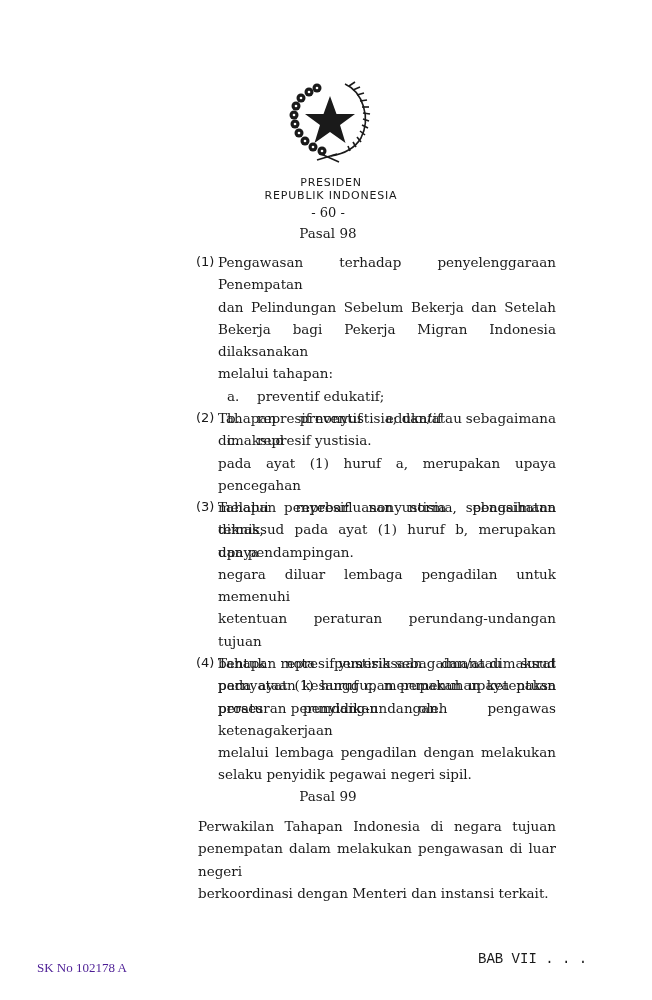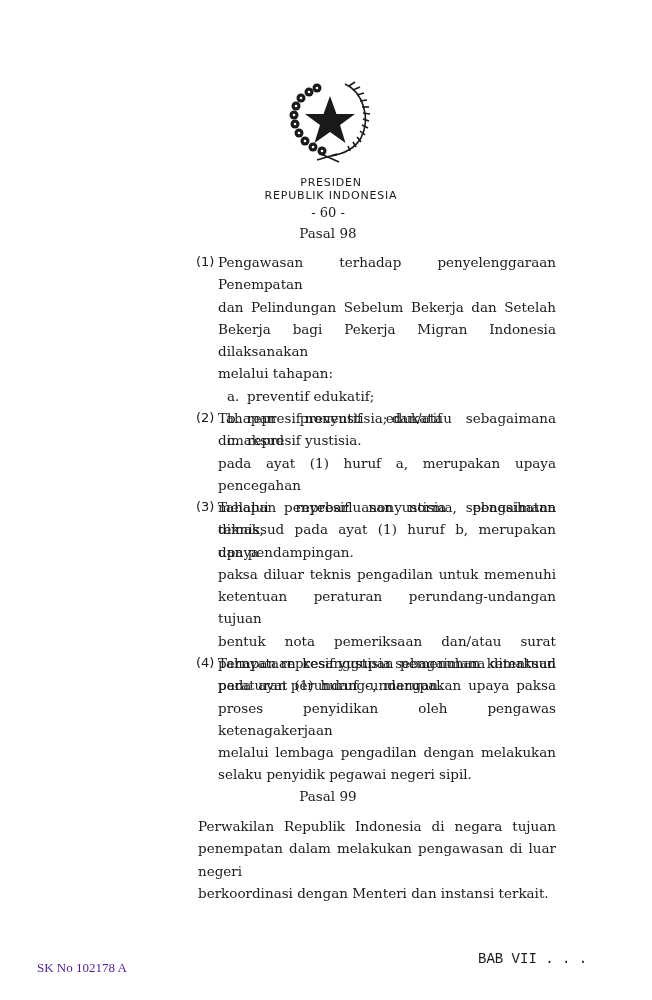--- a/index.html
+++ b/index.html
@@ -12,21 +12,21 @@
   .hdr2 { top: 189px; }
   .pagenum { position: absolute; top: 205px; left: 0; width: 656px; text-align: center; font-size: 13px; }
   .pasal { position: absolute; left: 0; width: 656px; text-align: center; font-size: 13.5px; }
   .p98 { top: 225px; }
   .p99 { top: 788px; }
   .ayat { position: absolute; left: 196px; width: 360px; font-size: 13.5px; line-height: 22.3px; }
   .ayat .num { position: absolute; left: 0; top: 0; font-family: "DejaVu Sans", "Liberation Sans", sans-serif; font-size: 13px; }
   .ayat .txt { margin-left: 22px; text-align: justify; text-align-last: left; }
   .item { position: relative; margin-left: 31px; height: 22.3px; }
   .item .letter { position: absolute; left: 0; }
-  .item .itxt { position: absolute; left: 20px; white-space: nowrap; }
+  .item .itxt { position: absolute; left: 30px; white-space: nowrap; }
   .a1 { top: 251px; }
   .a2 { top: 407px; }
   .a3 { top: 496px; }
   .a4 { top: 652px; }
   .para99 { position: absolute; left: 198px; top: 815px; width: 358px; font-size: 13.5px; line-height: 22.3px; text-align: justify; text-align-last: left; }
   .line { display: block; text-align: justify; text-align-last: justify; }
   .line.last { text-align-last: left; }
   .footer-next { position: absolute; left: 478px; top: 951px; font-family: Liberation Mono, monospace; font-size: 14px; }
   .sk { position: absolute; left: 37px; top: 960px; font-family: "Liberation Serif", serif; font-size: 13px; color: #4c1d95; }
 </style>
@@ -117,21 +117,21 @@
     <span class="line">melalui penyebarluasan norma, penasihatan teknis,</span>
     <span class="line last">dan pendampingan.</span>
   </div>
 </div>
 
 <div class="ayat a3">
   <span class="num">(3)</span>
   <div class="txt">
     <span class="line">Tahapan represif nonyustisia sebagaimana</span>
     <span class="line">dimaksud pada ayat (1) huruf b, merupakan upaya</span>
-    <span class="line">paksa diluar teknis pengadilan untuk memenuhi</span>
+    <span class="line">negara diluar lembaga pengadilan untuk memenuhi</span>
     <span class="line">ketentuan peraturan perundang-undangan tujuan</span>
     <span class="line">bentuk nota pemeriksaan dan/atau surat</span>
     <span class="line">pernyataan kesanggupan pemenuhan ketentuan</span>
     <span class="line last">peraturan perundang-undangan.</span>
   </div>
 </div>
 
 <div class="ayat a4">
   <span class="num">(4)</span>
   <div class="txt">
@@ -139,19 +139,19 @@
     <span class="line">pada ayat (1) huruf c, merupakan upaya paksa</span>
     <span class="line">proses penyidikan oleh pengawas ketenagakerjaan</span>
     <span class="line">melalui lembaga pengadilan dengan melakukan</span>
     <span class="line last">selaku penyidik pegawai negeri sipil.</span>
   </div>
 </div>
 
 <div class="pasal p99">Pasal 99</div>
 
 <div class="para99">
-  <span class="line">Perwakilan Republik Indonesia di negara tujuan</span>
+  <span class="line">Perwakilan Tahapan Indonesia di negara tujuan</span>
   <span class="line">penempatan dalam melakukan pengawasan di luar negeri</span>
   <span class="line last">berkoordinasi dengan Menteri dan instansi terkait.</span>
 </div>
 
 <div class="footer-next">BAB VII . . .</div>
 <div class="sk">SK No 102178 A</div>
 
 </body></html>

